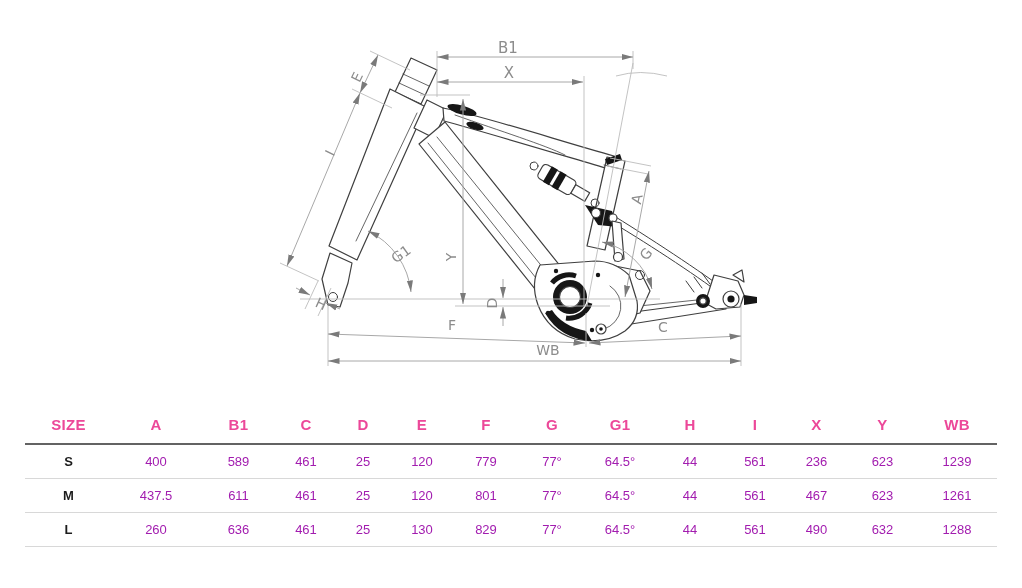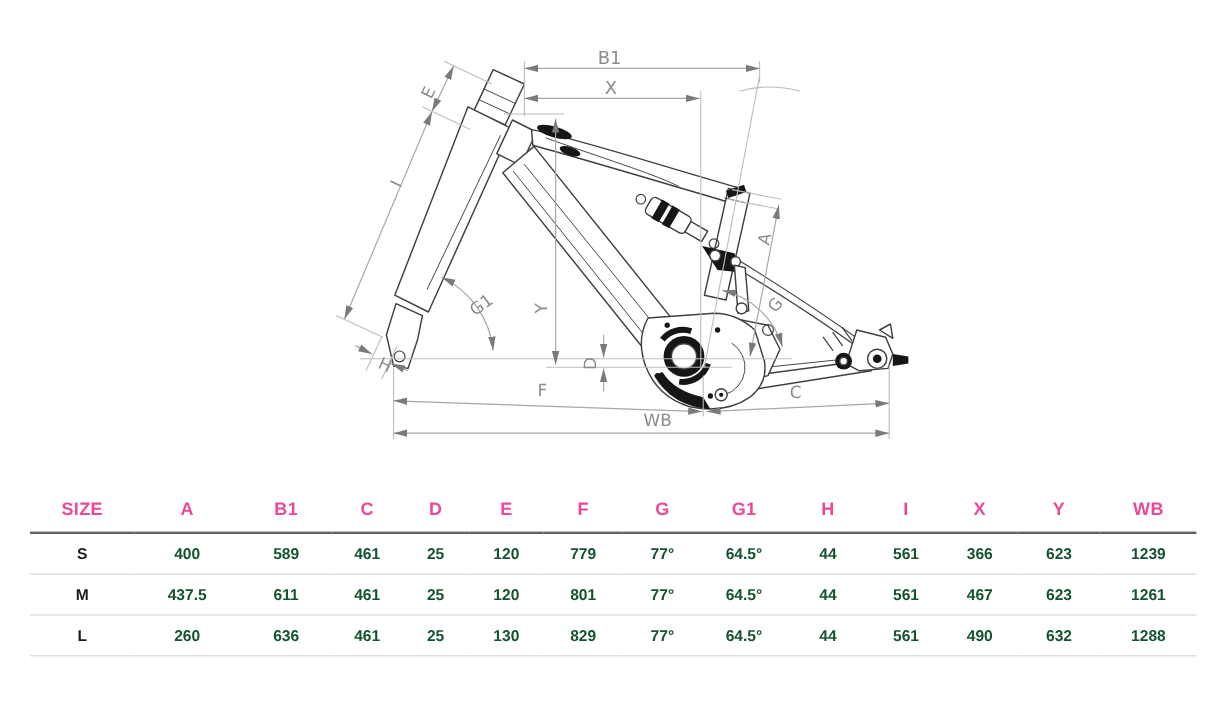--- a/index.html
+++ b/index.html
@@ -15,21 +15,21 @@
   .fl{fill:none;stroke:#3f3f3f;stroke-width:1;stroke-linejoin:round;stroke-linecap:round;}
   .thin{stroke-width:0.8;}
   .blk{fill:#161616;stroke:none;}
   
   .geo-table{position:absolute;left:25px;top:392px;width:972px;}
   table{border-collapse:collapse;table-layout:fixed;width:972px;}
   thead tr{border-bottom:2px solid #636363;}
   tbody tr{border-bottom:1px solid #d8d8d8;}
   th{font-size:15px;font-weight:bold;color:#ec4899;height:38px;text-align:center;
      letter-spacing:.3px;padding:0;}
-  td{font-size:13px;color:#14532d;height:33px;text-align:center;padding:0;font-weight:bold;}
+  td{font-size:13px;color:#a21caf;height:33px;text-align:center;padding:0;}
   td.sz{font-weight:bold;color:#1c1c1c;}
 </style>
 </head>
 <body>
 
 <div class="stage">
 
   <svg class="diagram" width="1022" height="380" viewBox="0 0 1022 380">
     <defs>
       <marker id="arr" viewBox="0 0 12 8" refX="11.5" refY="4" markerWidth="12" markerHeight="8" markerUnits="userSpaceOnUse" orient="auto-start-reverse">
@@ -219,21 +219,21 @@
           <td>400</td>
           <td>589</td>
           <td>461</td>
           <td>25</td>
           <td>120</td>
           <td>779</td>
           <td>77°</td>
           <td>64.5°</td>
           <td>44</td>
           <td>561</td>
-          <td>366</td>
+          <td>236</td>
           <td>623</td>
           <td>1239</td>
         </tr>
         <tr>
           <td class="sz">M</td>
           <td>437.5</td>
           <td>611</td>
           <td>461</td>
           <td>25</td>
           <td>120</td>

